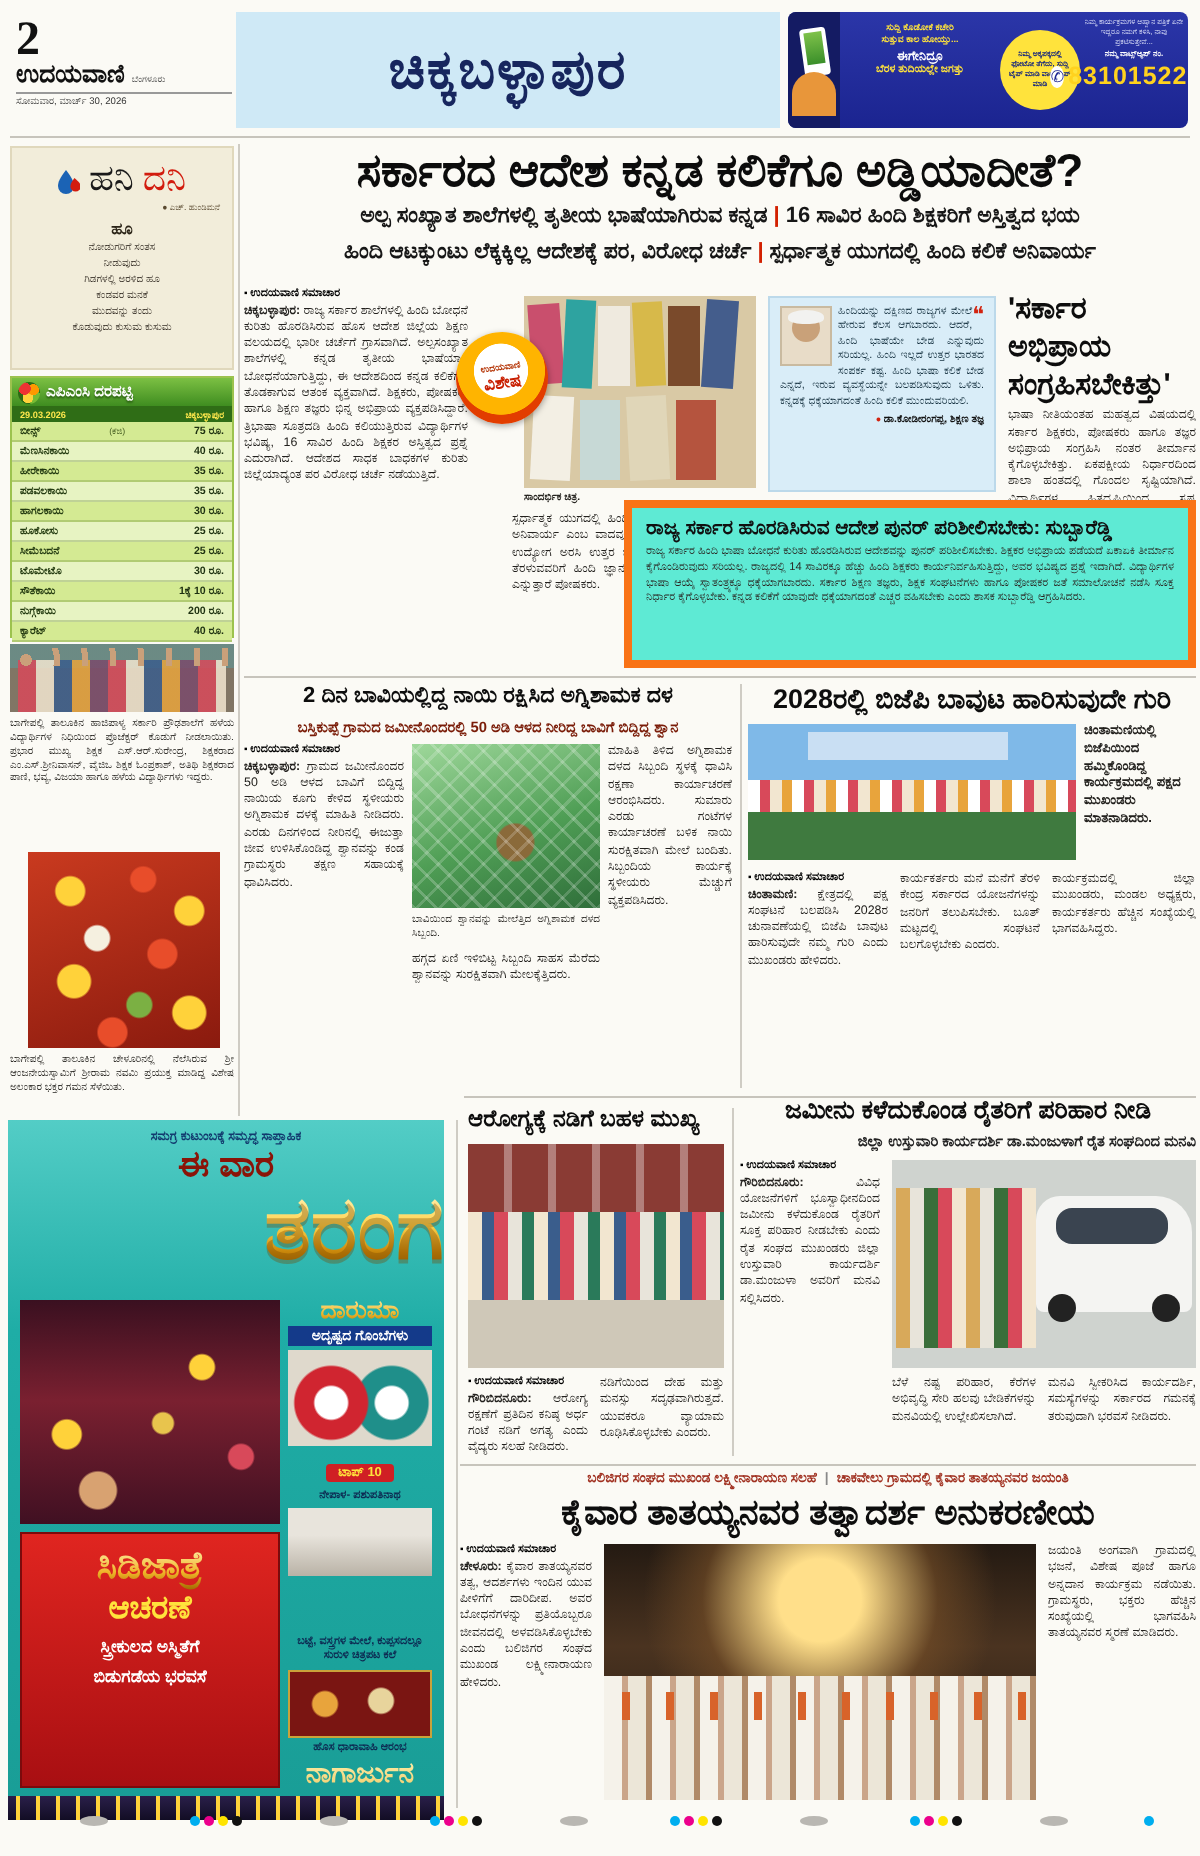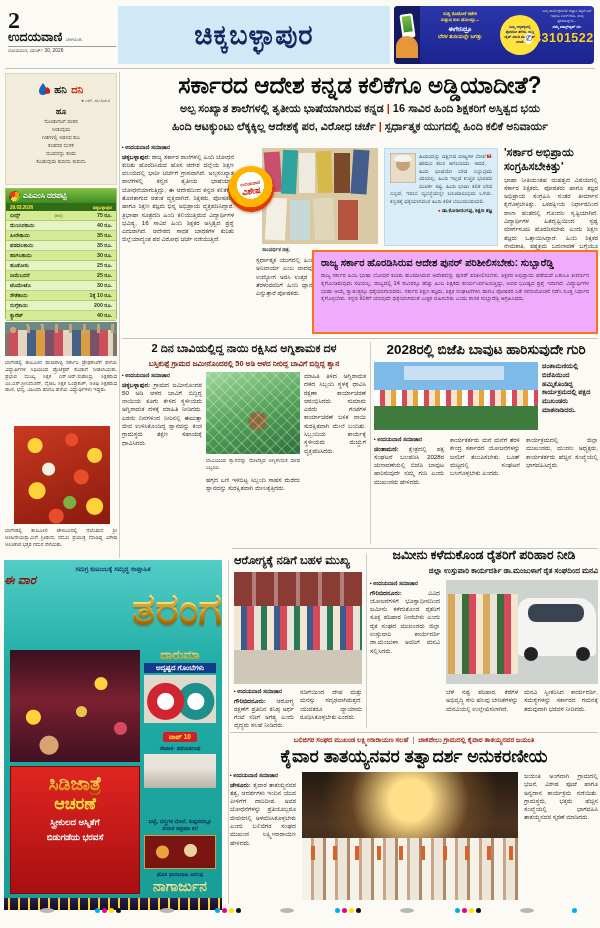--- a/index.html
+++ b/index.html
@@ -30,21 +30,21 @@
   .w4b{font-size:4px;color:#fff;font-weight:700;text-align:center;margin-top:1px}
   .ycirc{width:40px;height:40px;border-radius:50%;background:#ffe33c;display:flex;align-items:center;
          justify-content:center;text-align:center;padding:3px;box-sizing:border-box}
   .ycirc span{font-size:3.8px;font-weight:700;color:#16267e;line-height:1.3}
   .phrow{display:flex;align-items:center;justify-content:center;margin-top:2px}
   .wicon{width:11px;height:11px;border-radius:50%;background:#fff;color:#1b2490;font-size:8px;
          display:flex;align-items:center;justify-content:center;margin-right:2px}
   .phnum{font-size:12.5px;font-weight:800;color:#ffd21e;letter-spacing:.5px}
   
   .hani{background:#f2edda;border:1px solid #e0d8bc;box-sizing:border-box;padding:5px 6px}
-  .hani-title{font-size:10px;font-weight:700}
+  .hani-title{font-size:18px;font-weight:400}
   .hani-red{color:#d21c0e}
   .hani-by{font-size:4.3px;color:#5a4a30;text-align:right;margin-top:1px}
   .poem-t{font-size:8px;font-weight:800;text-align:center;margin-top:4px;color:#2b2417}
   .poem-l{font-size:5.2px;line-height:1.55;text-align:center;color:#3a332a}
   
   .apmc{box-sizing:border-box;border:1px solid #9cc24e;background:#e7f3c2}
   .apmc-head{height:14px;background:linear-gradient(180deg,#7cc043,#3f8d20);display:flex;align-items:center;padding:0 3px}
   .apmc-head .t{font-size:7.6px;font-weight:800;color:#fff;margin-left:3px;text-shadow:0 1px 1px #2a5d12}
   .apmc-date{height:8px;background:#2f6d16;display:flex;justify-content:space-between;align-items:center;padding:0 4px}
   .apmc-date span{font-size:4.6px;font-weight:700;color:#ffe84d}
@@ -71,32 +71,32 @@
   .qbox{background:#d9edf8;border:1px solid #bcd9ea;box-sizing:border-box;padding:4px 5px}
   .qmark{color:#d2230f;font-size:11px;line-height:1;float:right}
   .qface{float:left;width:24px;height:28px;margin:0 3px 2px 0;background:#e8dcc8;border:1px solid #c9baa0;position:relative}
   .qface::before{content:"";position:absolute;left:5px;top:3px;width:14px;height:14px;border-radius:50%;
                  background:#c9a179}
   .qface::after{content:"";position:absolute;left:3px;top:1px;width:18px;height:7px;border-radius:50% 50% 40% 40%;
                 background:#f2f2f0}
   .qtext{font-size:5.4px;line-height:1.38;text-align:justify;color:#14303f}
   .qattr{font-size:5.2px;font-weight:700;color:#111;text-align:right;margin-top:2px}
   .qattr::before{content:"● ";color:#d2230f;font-size:4.5px}
-  .greybox{background:#f0abfc;border:2px solid #f97316;box-sizing:border-box;padding:5px 7px}
+  .greybox{background:#5eead4;border:4px solid #f97316;box-sizing:border-box;padding:5px 7px}
   .grey-hl{font-size:10px;font-weight:800;color:#101010;margin-bottom:3px;white-space:nowrap}
   .grey-body{font-size:5.6px;line-height:1.4;text-align:justify;color:#2a2824}
   .badge{width:46px;height:46px;border-radius:50%;background:radial-gradient(circle at 50% 42%,#fff 0 38%,#ffb400 39% 62%,#e23d00 63% 100%);
          display:flex;flex-direction:column;align-items:center;justify-content:center;transform:rotate(-8deg);
          box-shadow:0 1px 3px rgba(0,0,0,.35)}
   .badge .b1{font-size:4.6px;font-weight:700;color:#b33000}
   .badge .b2{font-size:8.5px;font-weight:800;color:#c81e00}
   
   .taranga{background:linear-gradient(180deg,#53cdc6,#1fada6 30%,#199d96);box-sizing:border-box;overflow:hidden}
   .tar-tag{font-size:6.4px;font-weight:800;color:#123a6e;text-align:center;padding-top:5px}
-  .tar-week{font-size:12px;font-weight:800;color:#8a1408;font-style:italic}
+  .tar-week{font-size:18px;font-weight:800;color:#8a1408;text-align:center;}
   .tar-brand{font-size:44px;font-weight:800;text-align:right;line-height:1;
              background:linear-gradient(180deg,#fff6c8,#ffd34d 45%,#c8860a 75%,#8a5a00);
              -webkit-background-clip:text;background-clip:text;color:transparent;
              text-shadow:0 2px 0 rgba(120,70,0,.35)}
   .tar-gold{font-weight:800;background:linear-gradient(180deg,#fff3b0,#f0b428 60%,#a06a00);
             -webkit-background-clip:text;background-clip:text;color:transparent}
   .tar-sub{font-size:7px;font-weight:800;color:#fff;background:#143a8a;text-align:center;padding:1px 2px}
   .tar-small{font-size:5.6px;font-weight:700;color:#0d2a52;text-align:center;line-height:1.3}
   .top10{display:inline-block;background:#d01f24;color:#ffe33c;font-size:6.5px;font-weight:800;
          padding:1px 6px;border-radius:2px}
@@ -340,21 +340,21 @@
   </div>
 
   <div class="ab qbox" style="left:384px;top:148px;width:114px;height:98px">
     <span class="qmark">❝</span>
     <div class="qface"></div>
     <div class="qtext">ಹಿಂದಿಯನ್ನು ದಕ್ಷಿಣದ ರಾಜ್ಯಗಳ ಮೇಲೆ ಹೇರುವ ಕೆಲಸ ಆಗಬಾರದು. ಆದರೆ, ಹಿಂದಿ ಭಾಷೆಯೇ ಬೇಡ ಎನ್ನುವುದು ಸರಿಯಲ್ಲ. ಹಿಂದಿ ಇಲ್ಲದೆ ಉತ್ತರ ಭಾರತದ ಸಂಪರ್ಕ ಕಷ್ಟ. ಹಿಂದಿ ಭಾಷಾ ಕಲಿಕೆ ಬೇಡ ಎನ್ನದೆ, ಇರುವ ವ್ಯವಸ್ಥೆಯನ್ನೇ ಬಲಪಡಿಸುವುದು ಒಳಿತು. ಕನ್ನಡಕ್ಕೆ ಧಕ್ಕೆಯಾಗದಂತೆ ಹಿಂದಿ ಕಲಿಕೆ ಮುಂದುವರಿಯಲಿ.</div>
     <div class="qattr">ಡಾ.ಕೋಡೀರಂಗಪ್ಪ, ಶಿಕ್ಷಣ ತಜ್ಞ</div>
   </div>
 
   <div class="ab" style="left:504px;top:146px;width:94px">
-    <div class="sec-hl" style="font-size:11px;white-space:normal;line-height:1.25">'ಸರ್ಕಾರ ಅಭಿಪ್ರಾಯ ಸಂಗ್ರಹಿಸಬೇಕಿತ್ತು'</div>
+    <div class="sec-hl" style="font-size:15px;white-space:normal;line-height:1.25">'ಸರ್ಕಾರ ಅಭಿಪ್ರಾಯ ಸಂಗ್ರಹಿಸಬೇಕಿತ್ತು'</div>
     <div class="body-txt" style="height:74px;margin-top:2px">ಭಾಷಾ ನೀತಿಯಂತಹ ಮಹತ್ವದ ವಿಷಯದಲ್ಲಿ ಸರ್ಕಾರ ಶಿಕ್ಷಕರು, ಪೋಷಕರು ಹಾಗೂ ತಜ್ಞರ ಅಭಿಪ್ರಾಯ ಸಂಗ್ರಹಿಸಿ ನಂತರ ತೀರ್ಮಾನ ಕೈಗೊಳ್ಳಬೇಕಿತ್ತು. ಏಕಪಕ್ಷೀಯ ನಿರ್ಧಾರದಿಂದ ಶಾಲಾ ಹಂತದಲ್ಲಿ ಗೊಂದಲ ಸೃಷ್ಟಿಯಾಗಿದೆ. ವಿದ್ಯಾರ್ಥಿಗಳ ಹಿತದೃಷ್ಟಿಯಿಂದ ಸ್ಪಷ್ಟ ಮಾರ್ಗಸೂಚಿ ಹೊರಡಿಸಬೇಕು ಎಂದು ಶಿಕ್ಷಣ ತಜ್ಞರು ಒತ್ತಾಯಿಸಿದ್ದಾರೆ. ಹಿಂದಿ ಶಿಕ್ಷಕರ ನೇಮಕಾತಿ, ಪಠ್ಯಕ್ರಮ ಬದಲಾವಣೆ ಬಗ್ಗೆಯೂ ಸ್ಪಷ್ಟನೆ ನೀಡಬೇಕಿದೆ.</div>
   </div>
 
   <div class="ab greybox" style="left:312px;top:250px;width:286px;height:84px">
     <div class="grey-hl">ರಾಜ್ಯ ಸರ್ಕಾರ ಹೊರಡಿಸಿರುವ ಆದೇಶ ಪುನರ್ ಪರಿಶೀಲಿಸಬೇಕು: ಸುಬ್ಬಾರೆಡ್ಡಿ</div>
     <div class="grey-body" style="height:60px;overflow:hidden">ರಾಜ್ಯ ಸರ್ಕಾರ ಹಿಂದಿ ಭಾಷಾ ಬೋಧನೆ ಕುರಿತು ಹೊರಡಿಸಿರುವ ಆದೇಶವನ್ನು ಪುನರ್ ಪರಿಶೀಲಿಸಬೇಕು. ಶಿಕ್ಷಕರ ಅಭಿಪ್ರಾಯ ಪಡೆಯದೆ ಏಕಾಏಕಿ ತೀರ್ಮಾನ ಕೈಗೊಂಡಿರುವುದು ಸರಿಯಲ್ಲ. ರಾಜ್ಯದಲ್ಲಿ 14 ಸಾವಿರಕ್ಕೂ ಹೆಚ್ಚು ಹಿಂದಿ ಶಿಕ್ಷಕರು ಕಾರ್ಯನಿರ್ವಹಿಸುತ್ತಿದ್ದು, ಅವರ ಭವಿಷ್ಯದ ಪ್ರಶ್ನೆ ಇದಾಗಿದೆ. ವಿದ್ಯಾರ್ಥಿಗಳ ಭಾಷಾ ಆಯ್ಕೆ ಸ್ವಾತಂತ್ರ್ಯಕ್ಕೂ ಧಕ್ಕೆಯಾಗಬಾರದು. ಸರ್ಕಾರ ಶಿಕ್ಷಣ ತಜ್ಞರು, ಶಿಕ್ಷಕ ಸಂಘಟನೆಗಳು ಹಾಗೂ ಪೋಷಕರ ಜತೆ ಸಮಾಲೋಚನೆ ನಡೆಸಿ ಸೂಕ್ತ ನಿರ್ಧಾರ ಕೈಗೊಳ್ಳಬೇಕು. ಕನ್ನಡ ಕಲಿಕೆಗೆ ಯಾವುದೇ ಧಕ್ಕೆಯಾಗದಂತೆ ಎಚ್ಚರ ವಹಿಸಬೇಕು ಎಂದು ಶಾಸಕ ಸುಬ್ಬಾರೆಡ್ಡಿ ಆಗ್ರಹಿಸಿದರು.</div>
   </div>
 
   <div class="hr" style="left:122px;top:338px;width:476px"></div>
 

